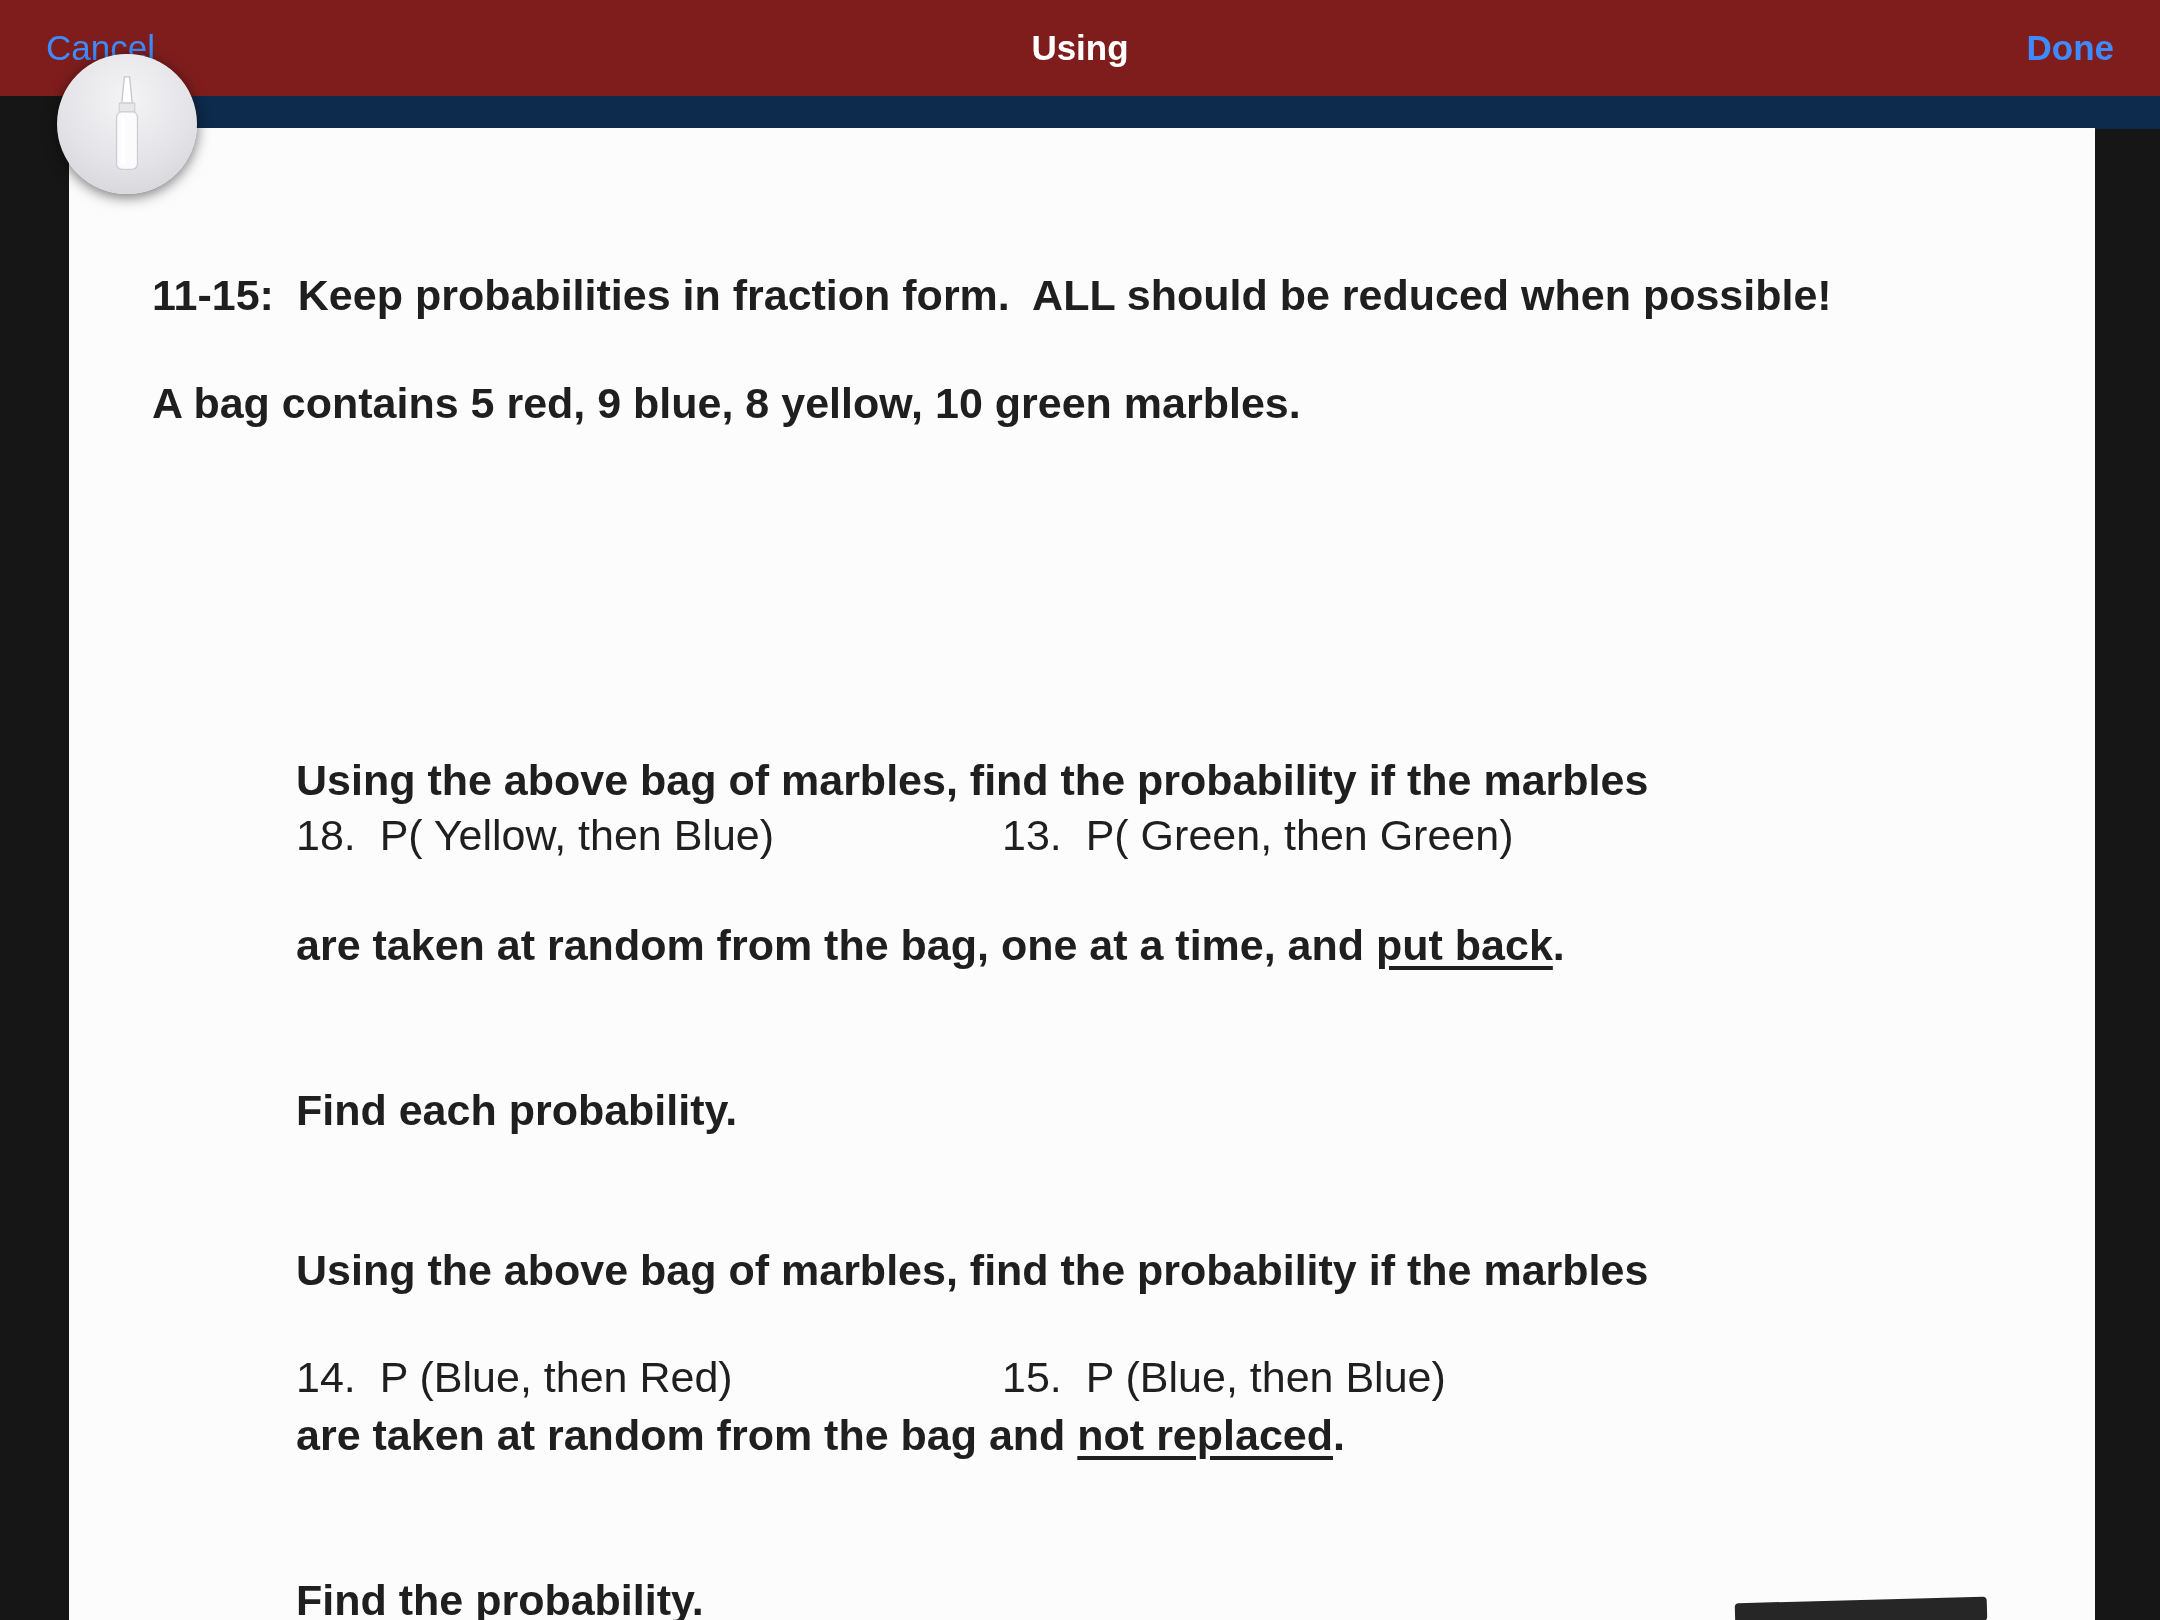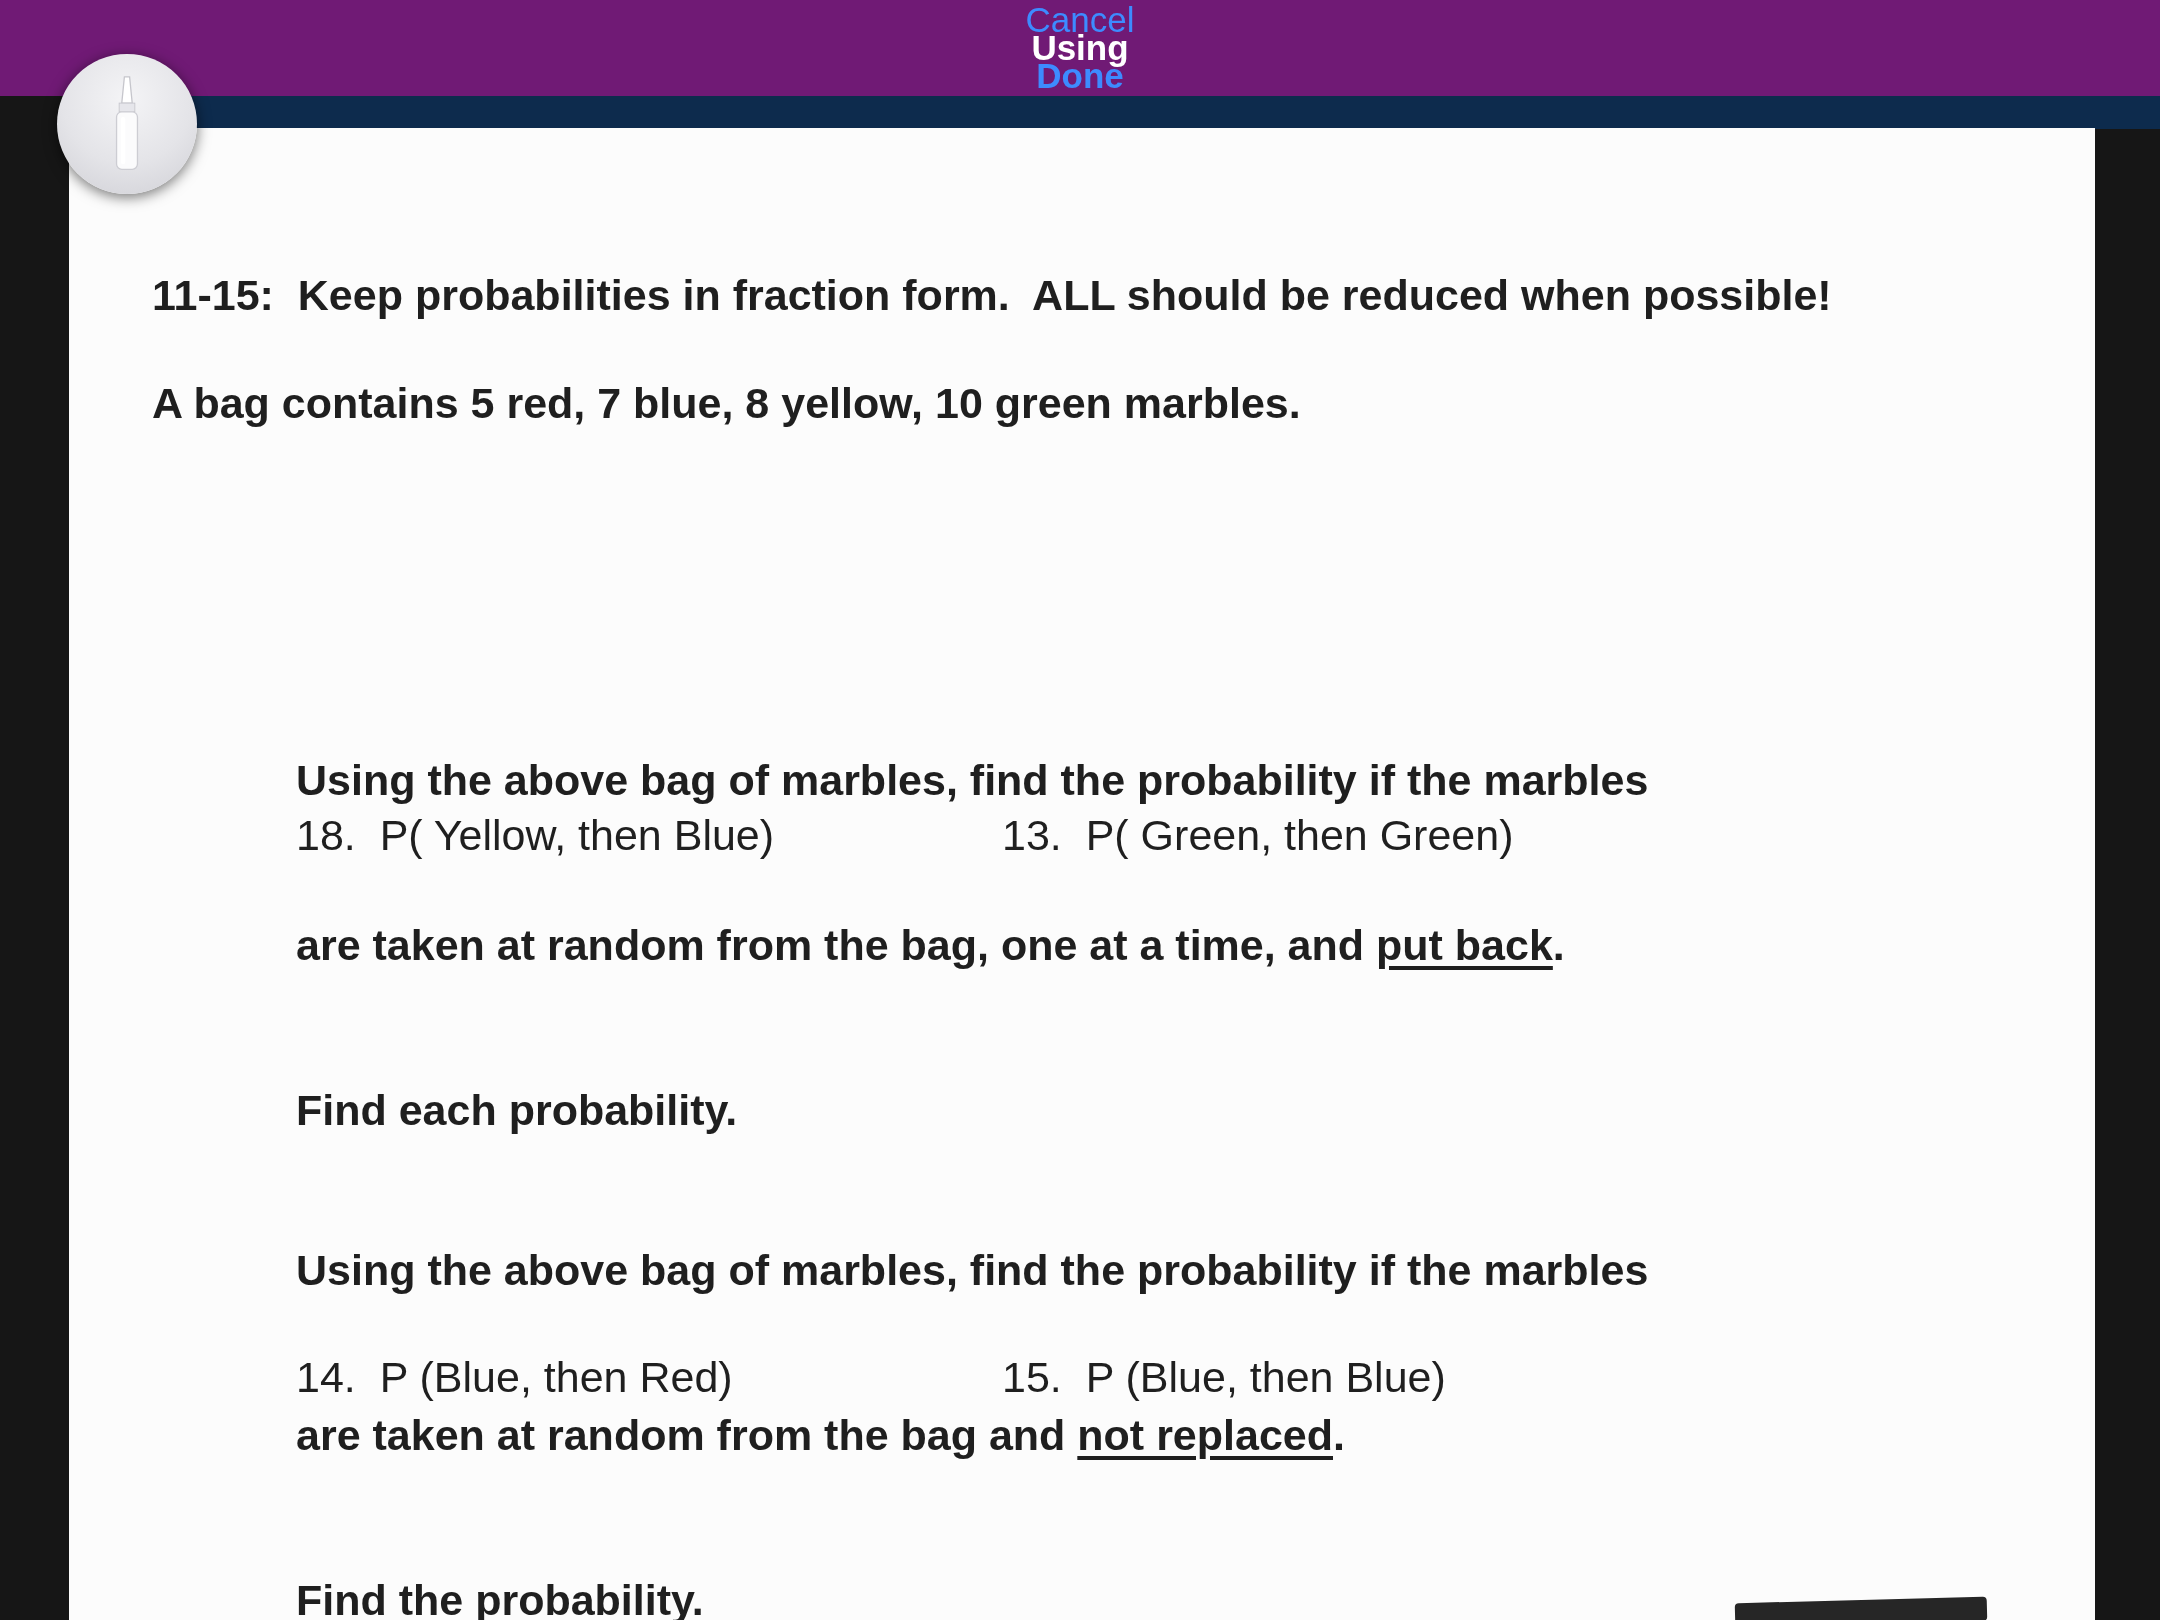--- a/index.html
+++ b/index.html
@@ -6,25 +6,24 @@
   html,body { width:2160px; height:1620px; overflow:hidden; }
   body {
     position:relative;
     background:#161616;
     font-family:"Liberation Sans", sans-serif;
   }
 
   
   .toolbar {
     position:absolute; left:0; top:0; width:2160px; height:96px;
-    background:#701a75;
+    background:#7f1d1d;
     display:flex; align-items:center; justify-content:space-between;
-    padding:0 46px;
+    padding:12px 46px;
     z-index:30;
-    flex-direction:column;
   }
   .tb-btn {
     background:none; border:none; cursor:pointer;
     color:#3d8bff; font-size:35px; font-family:inherit;
     padding:0;
   }
   .tb-btn.done { font-weight:600; }
   .tb-title {
     position:absolute; left:50%; top:50%; transform:translate(-50%,-50%);
     color:#ffffff; font-size:35px; font-weight:600;
@@ -96,21 +95,21 @@
   </header>
 
   <div class="canvas">
 
     <div class="navy"></div>
 
     <div class="page">
 
       <div class="t b heading">11-15:  Keep probabilities in fraction form.  ALL should be reduced when possible!</div>
 
-      <div class="t b bagline">A bag contains 5 red, 7 blue, 8 yellow, 10 green marbles.</div>
+      <div class="t b bagline">A bag contains 5 red, 9 blue, 8 yellow, 10 green marbles.</div>
 
 
       <div class="t b para1">
         <div>Using the above bag of marbles, find the probability if the marbles</div>
         <div><span>are taken at random from the bag, one at a time, and </span><span class="ul">put back</span><span>.</span></div>
         <div>Find each probability.</div>
       </div>
 
       <div class="t q12">18.  P( Yellow, then Blue)</div>
       <div class="t q13">13.  P( Green, then Green)</div>

